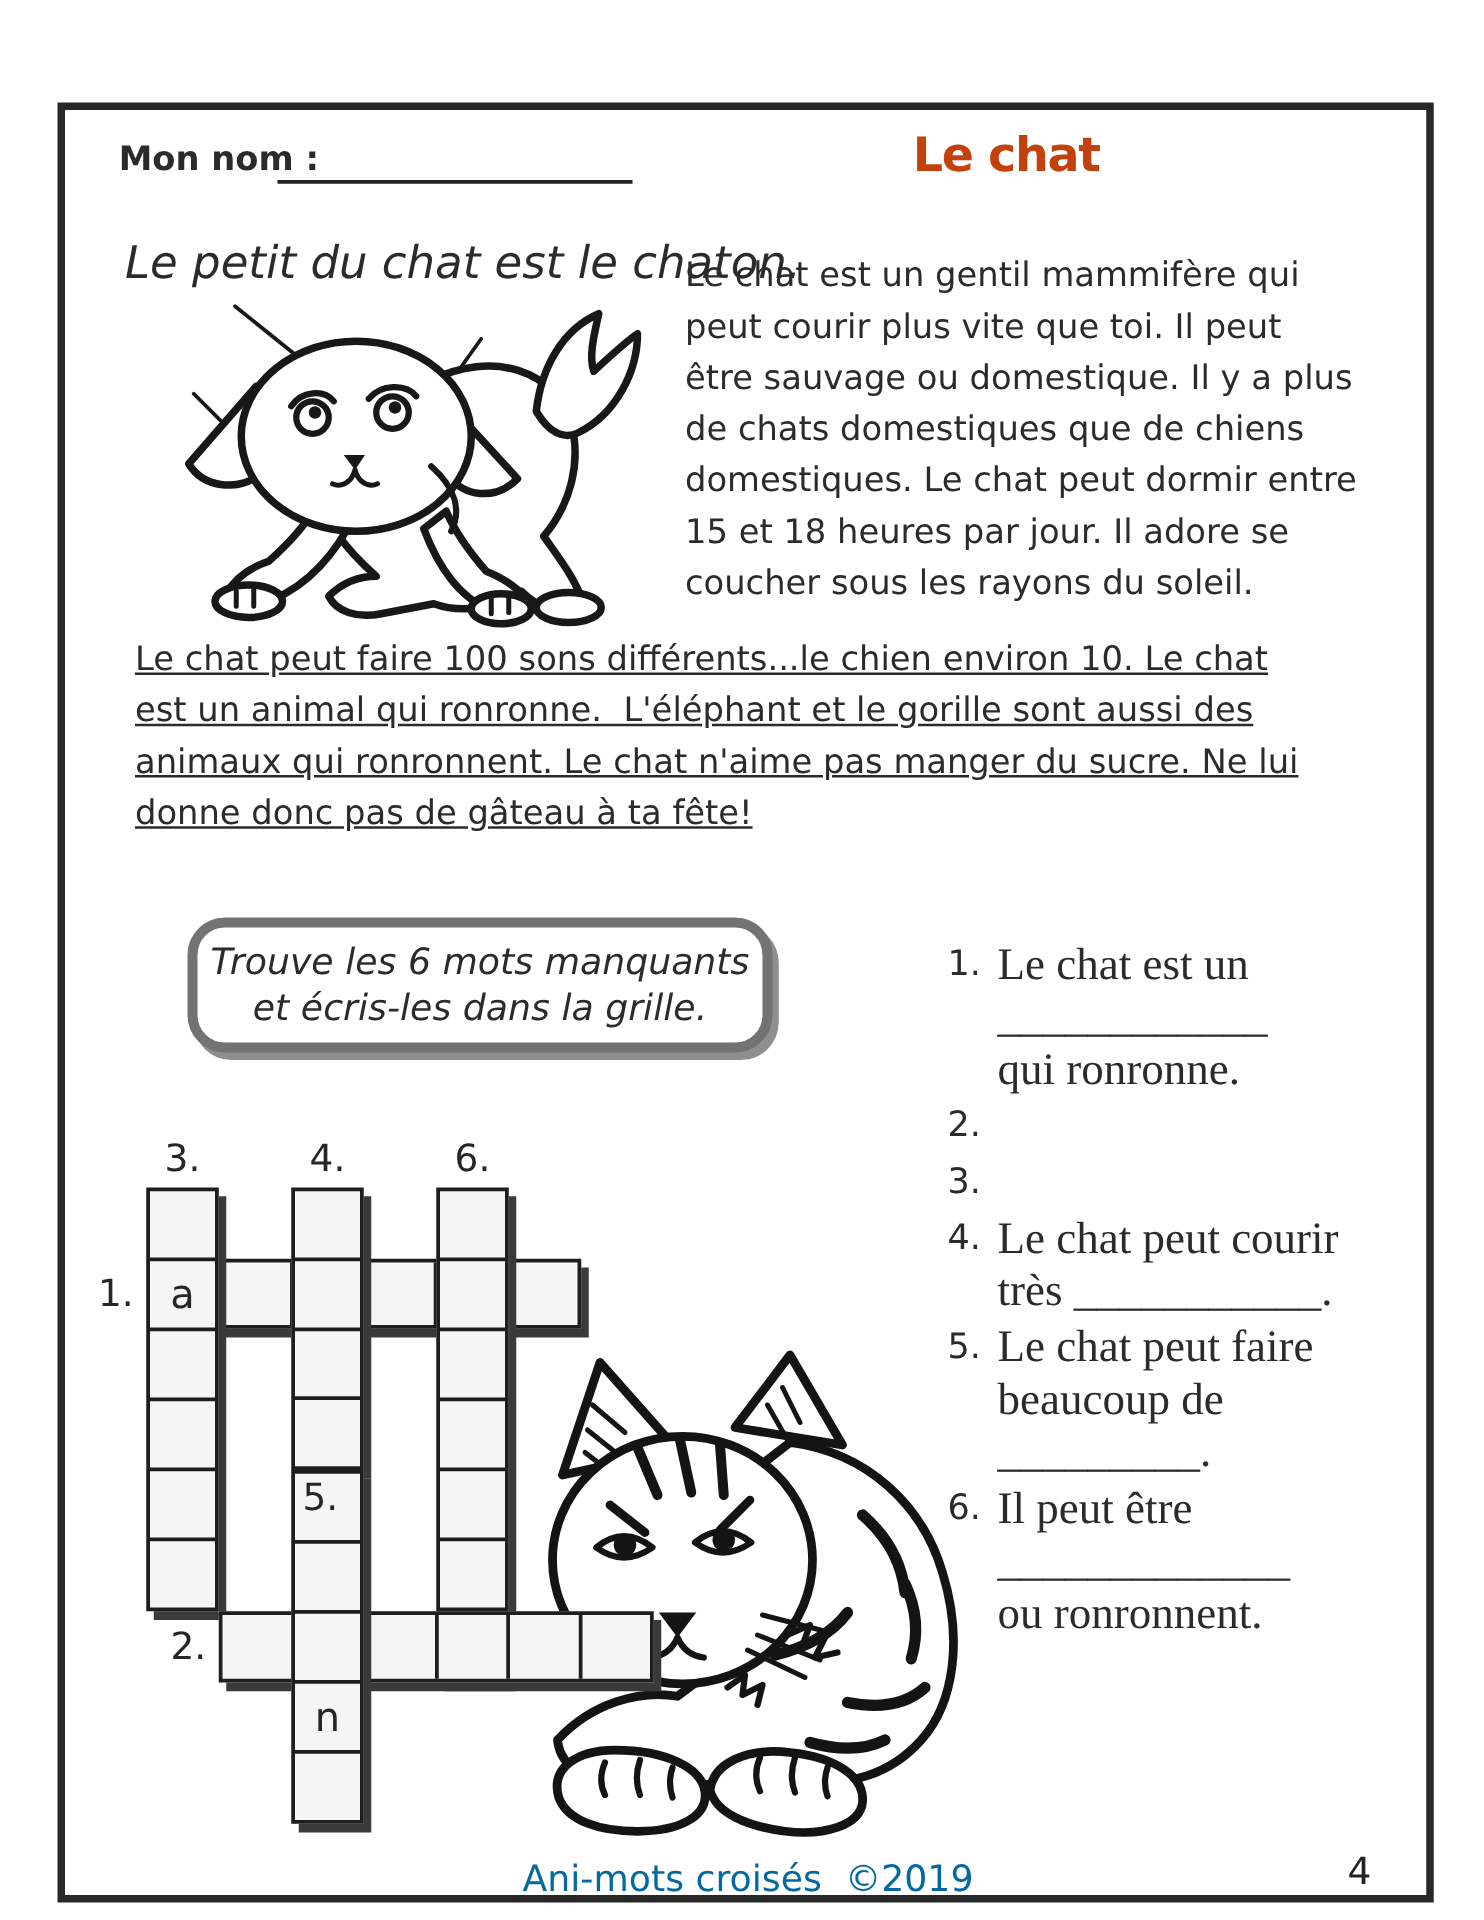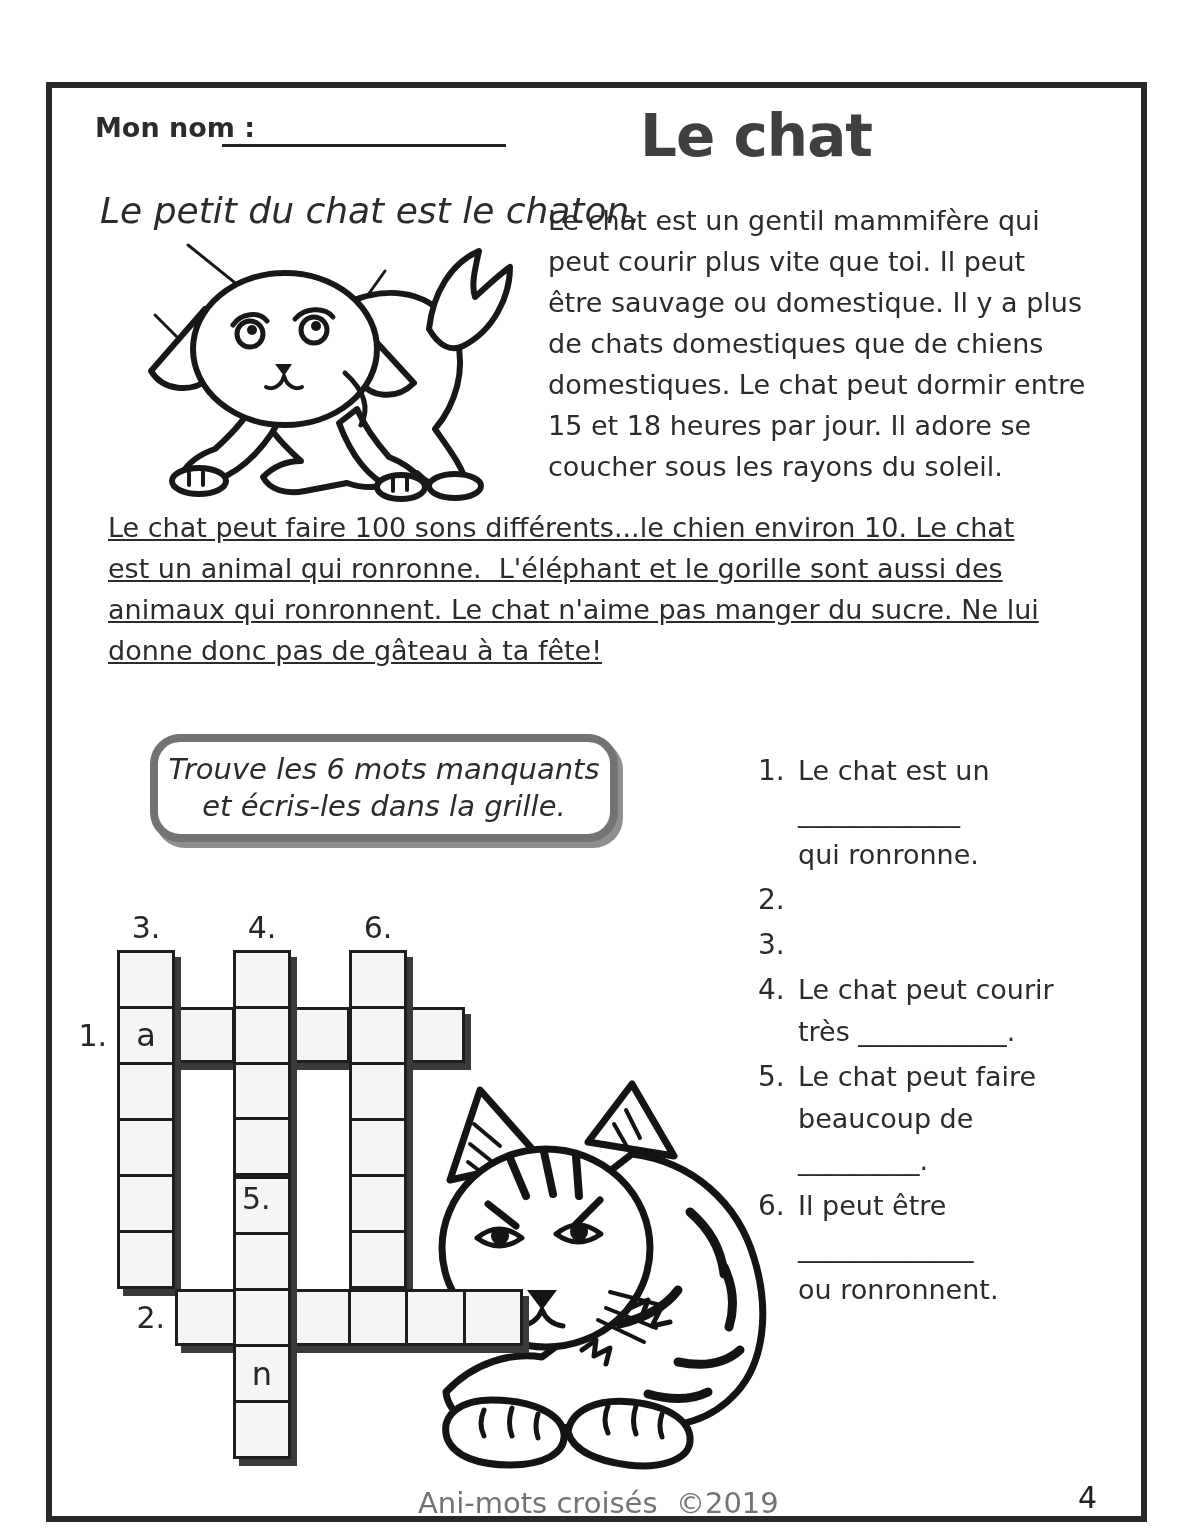--- a/index.html
+++ b/index.html
@@ -3,51 +3,51 @@
 <meta charset="utf-8">
 <style>
   html,body{margin:0;padding:0;background:#ffffff;}
   .page{position:relative;width:1187px;height:1536px;background:#fff;overflow:hidden;
         font-family:"DejaVu Sans","Liberation Sans",sans-serif;color:#2b2b2b;margin-top:40px;}
   .frame{position:absolute;left:46px;top:42px;width:1101px;height:1440px;
          border:6px solid #282828;box-sizing:border-box;z-index:0;}
   .abs{position:absolute;}
   .name-row{left:95px;top:72px;font-size:27px;font-weight:600;z-index:3;}
   .name-line{left:222px;top:104px;width:284px;border-bottom:3px solid #232323;z-index:3;}
-  .title{left:640px;top:62px;width:330px;text-align:left;font-size:58px;font-weight:800;
-         letter-spacing:-1px;color:#404040;z-index:3;}
+  .title{left:640px;top:62px;width:330px;text-align:center;font-size:38px;font-weight:800;
+         letter-spacing:-1px;color:#c2410c;z-index:3;}
   .lead{left:100px;top:150px;font-size:36px;font-style:italic;z-index:3;}
   .para{white-space:pre;font-size:27px;line-height:41px;z-index:3;}
   .para-right{left:548px;top:160px;}
   .para-full{left:108px;top:467px;text-decoration:underline;}
   .instr{left:150px;top:694px;width:452px;height:92px;border:8px solid #737373;border-radius:30px;
          background:#fff;box-shadow:5px 6px 0 #8f8f8f;display:flex;align-items:center;justify-content:center;
          font-size:29px;font-style:italic;text-align:center;white-space:pre;line-height:37px;z-index:3;}
   .grid-caption{left:505px;top:882px;width:200px;text-align:center;font-size:27px;font-style:italic;
          white-space:pre;line-height:34px;z-index:3;}
   .clues{left:758px;top:710px;width:392px;z-index:3;}
   .clue{display:flex;margin-bottom:3px;}
   .clue .num{width:40px;flex:none;font-size:28px;line-height:42px;}
-  .clue .txt{white-space:pre;font-size:27px;line-height:42px;}
+  .clue .txt{white-space:pre;font-size:36px;line-height:42px;font-family:Liberation Serif, serif;}
   .kitten{left:133px;top:193px;z-index:2;}
   .bigcat{left:392px;top:1022px;z-index:1;}
   .xword{position:absolute;left:0;top:0;width:1187px;height:1536px;z-index:2;pointer-events:none;}
   .word{position:absolute;display:flex;background:#f5f5f4;border:3px solid #1e1e1e;
         box-shadow:6px 7px 0 #3a3a3a;box-sizing:border-box;}
   .word.across{flex-direction:row;}
   .word.down{flex-direction:column;}
   .word .cell{flex:1;}
   .word.across .cell + .cell{border-left:3px solid #1e1e1e;}
   .word.down .cell + .cell{border-top:3px solid #1e1e1e;}
   .glabel{position:absolute;font-size:30px;color:#262626;}
   .glabel.above{text-align:center;}
   .glabel.left{text-align:right;}
   .gletter{position:absolute;display:flex;align-items:center;justify-content:center;
            font-size:32px;color:#262626;}
-  .footer{left:418px;top:1446px;font-size:29px;color:#737373;z-index:4;white-space:pre;}
+  .footer{left:418px;top:1446px;font-size:29px;color:#0369a1;z-index:4;white-space:pre;}
   .pagenum{left:1078px;top:1440px;font-size:30px;color:#222;z-index:4;}
   svg{display:block;}
 </style>
 </head>
 <body>
 
 <div class="page">
   <div class="frame abs"></div>
 
   <div class="abs name-row">Mon nom :</div>

